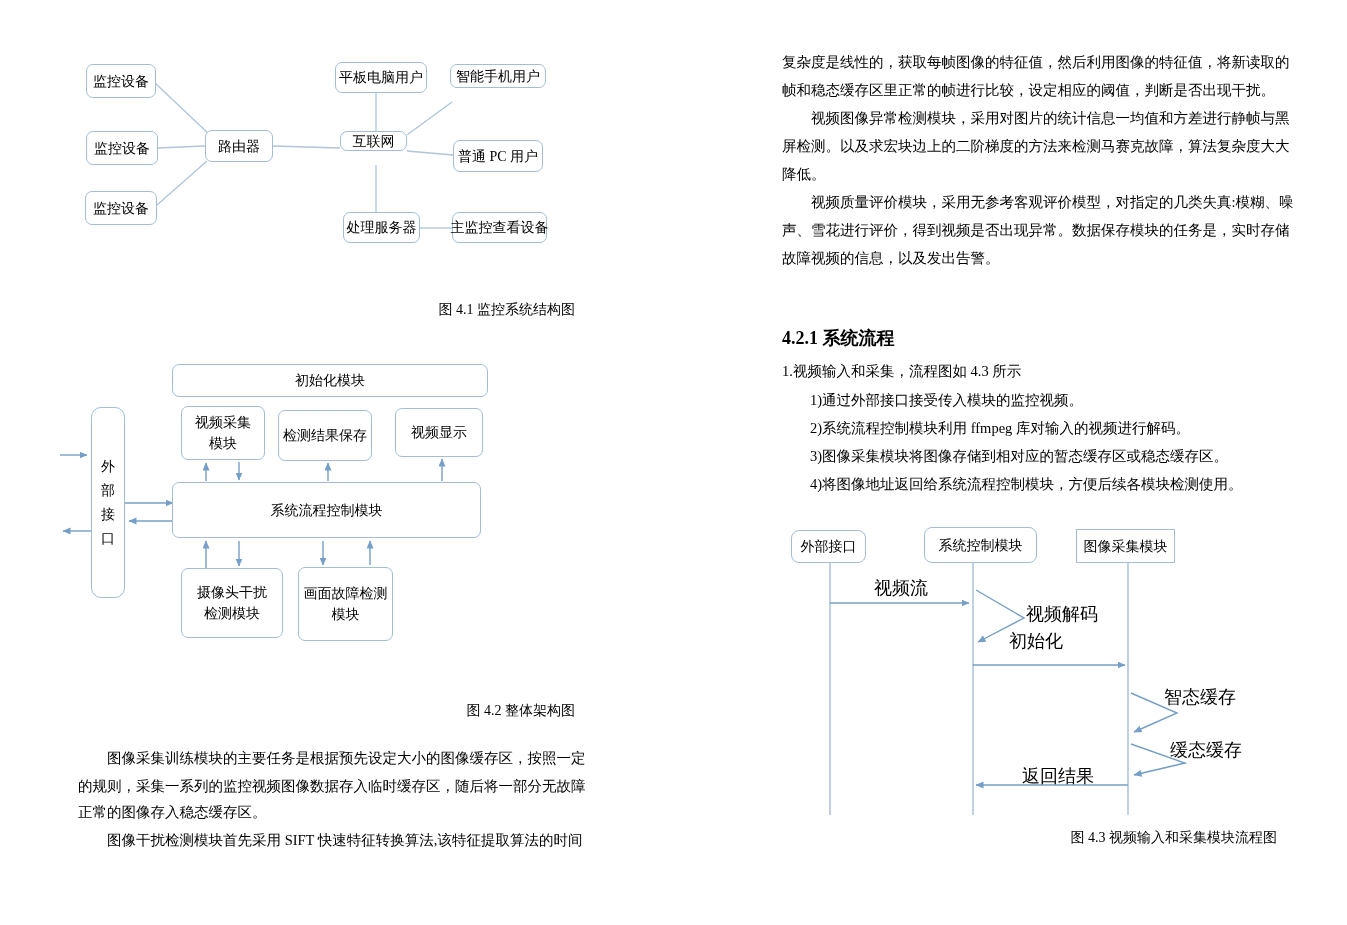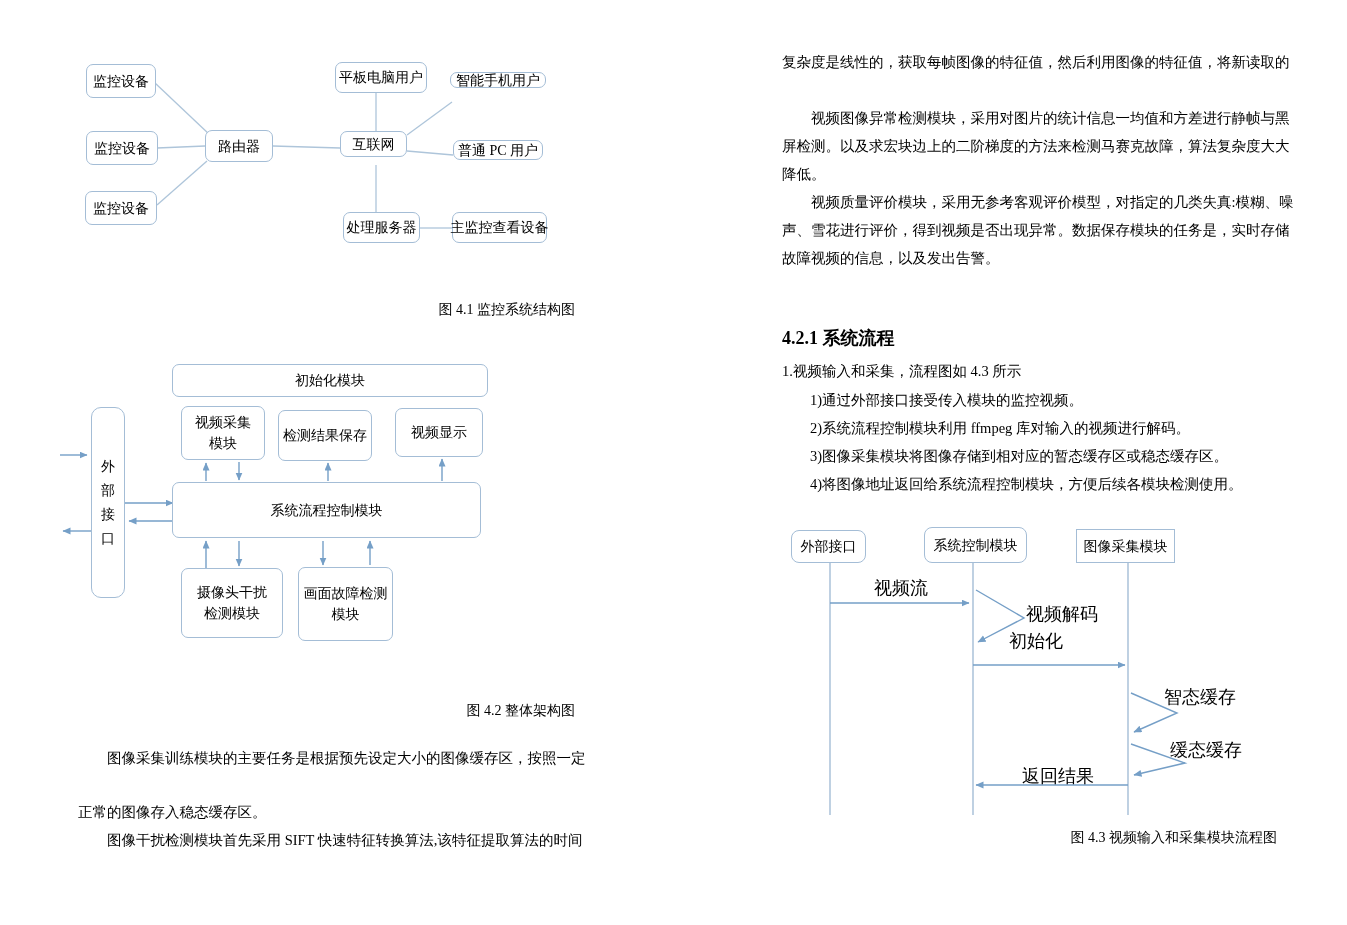--- a/index.html
+++ b/index.html
@@ -44,27 +44,27 @@
     </div>
   <div class="dnode" style="left:85px;top:191px;width:72px;height:34px">
       <span class="nl">监控设备</span>
     </div>
   <div class="dnode" style="left:205px;top:130px;width:68px;height:32px">
       <span class="nl">路由器</span>
     </div>
   <div class="dnode" style="left:335px;top:62px;width:92px;height:31px">
       <span class="nl">平板电脑用户</span>
     </div>
-  <div class="dnode" style="left:340px;top:131px;width:67px;height:26px">
+  <div class="dnode" style="left:340px;top:131px;width:67px;height:20px">
       <span class="nl">互联网</span>
     </div>
-  <div class="dnode" style="left:450px;top:72px;width:96px;height:16px">
+  <div class="dnode" style="left:450px;top:64px;width:96px;height:24px">
       <span class="nl">智能手机用户</span>
     </div>
-  <div class="dnode" style="left:453px;top:140px;width:90px;height:20px">
+  <div class="dnode" style="left:453px;top:140px;width:90px;height:32px">
       <span class="nl">普通 PC 用户</span>
     </div>
   <div class="dnode" style="left:343px;top:212px;width:77px;height:31px">
       <span class="nl">处理服务器</span>
     </div>
   <div class="dnode" style="left:452px;top:212px;width:95px;height:31px">
       <span class="nl">主监控查看设备</span>
     </div>
 
   <div class="caption" style="left:55px;top:301px;width:520px">图 4.1 监控系统结构图</div>
@@ -115,24 +115,26 @@
     <span class="nl">检测模块</span>
   </div>
   <div class="dnode" style="left:298px;top:567px;width:95px;height:74px">
     <span class="nl">画面故障检测</span>
     <span class="nl">模块</span>
   </div>
 
   <div class="caption" style="left:55px;top:702px;width:520px">图 4.2 整体架构图</div>
 
   <div class="tline ind" style="left:78px;top:748px">图像采集训练模块的主要任务是根据预先设定大小的图像缓存区，按照一定</div>
+  <div class="tline" style="left:78px;top:776px">的规则，采集一系列的监控视频图像数据存入临时缓存区，随后将一部分无故障</div>
   <div class="tline" style="left:78px;top:802px">正常的图像存入稳态缓存区。</div>
   <div class="tline ind" style="left:78px;top:830px">图像干扰检测模块首先采用 SIFT 快速特征转换算法,该特征提取算法的时间</div>
 
   <div class="tline" style="left:782px;top:52px">复杂度是线性的，获取每帧图像的特征值，然后利用图像的特征值，将新读取的</div>
+  <div class="tline" style="left:782px;top:80px">帧和稳态缓存区里正常的帧进行比较，设定相应的阈值，判断是否出现干扰。</div>
   <div class="tline" style="left:782px;top:136px">屏检测。以及求宏块边上的二阶梯度的方法来检测马赛克故障，算法复杂度大大</div>
   <div class="tline ind" style="left:782px;top:108px">视频图像异常检测模块，采用对图片的统计信息一均值和方差进行静帧与黑</div>
   <div class="tline" style="left:782px;top:164px">降低。</div>
   <div class="tline ind" style="left:782px;top:192px">视频质量评价模块，采用无参考客观评价模型，对指定的几类失真:模糊、噪</div>
   <div class="tline" style="left:782px;top:220px">声、雪花进行评价，得到视频是否出现异常。数据保存模块的任务是，实时存储</div>
   <div class="tline" style="left:782px;top:248px">故障视频的信息，以及发出告警。</div>
 
   <div class="heading" style="left:782px;top:328px">4.2.1 系统流程</div>
 
   <div class="tline" style="left:782px;top:361px">1.视频输入和采集，流程图如 4.3 所示</div>
@@ -158,21 +160,21 @@
       <line x1="193" y1="145" x2="345" y2="145"></line>
       <polyline points="351,173 397,193 354,212"></polyline>
       <polyline points="351,224 405,243 354,255"></polyline>
       <line x1="348" y1="265" x2="196" y2="265"></line>
     </g>
   </svg>
 
   <div class="dnode" style="left:791px;top:530px;width:75px;height:33px;border-radius:8px">
       <span class="nl">外部接口</span>
     </div>
-  <div class="dnode" style="left:924px;top:527px;width:103px;height:36px;border-radius:8px">
+  <div class="dnode" style="left:924px;top:527px;width:113px;height:36px;border-radius:8px">
       <span class="nl">系统控制模块</span>
     </div>
   <div class="dnode" style="left:1076px;top:529px;width:99px;height:34px;border-radius:0">
       <span class="nl">图像采集模块</span>
     </div>
 
   <span class="msglabel" style="left:874px;top:580px">视频流</span>
   <span class="msglabel" style="left:1026px;top:606px">视频解码</span>
   <span class="msglabel" style="left:1009px;top:633px">初始化</span>
   <span class="msglabel" style="left:1164px;top:689px">智态缓存</span>

